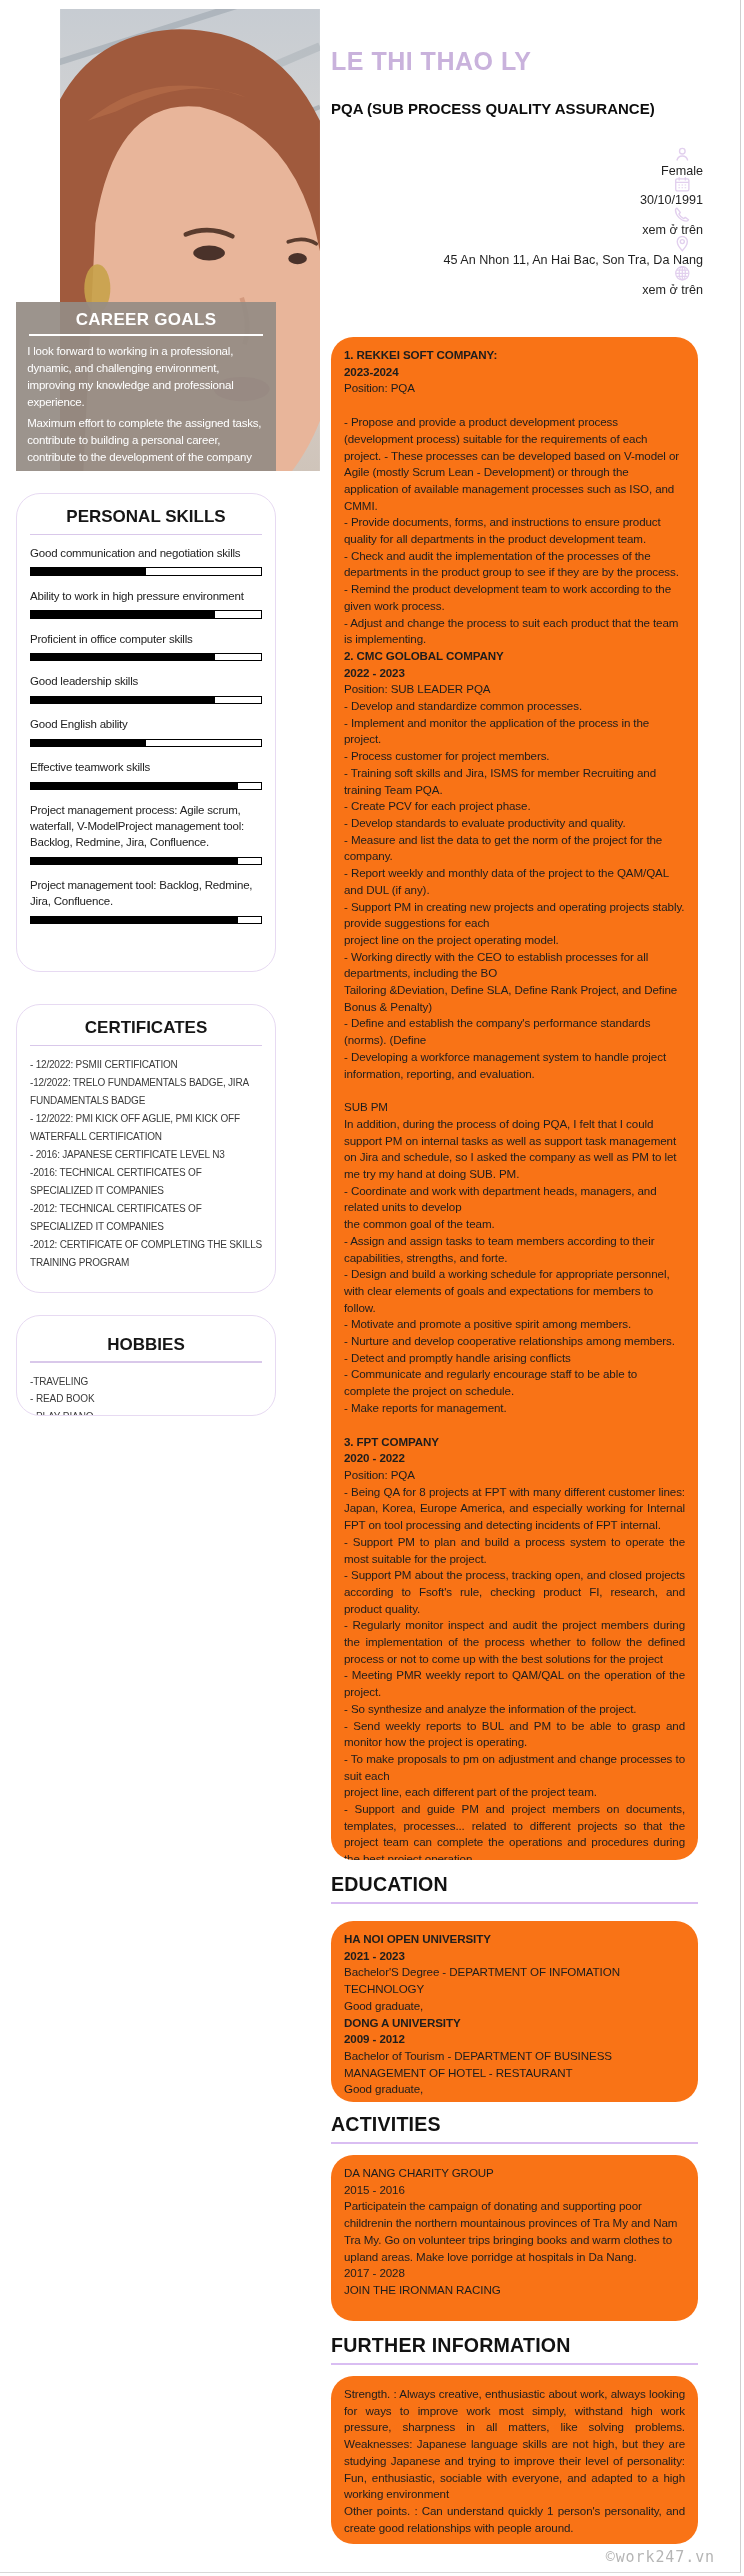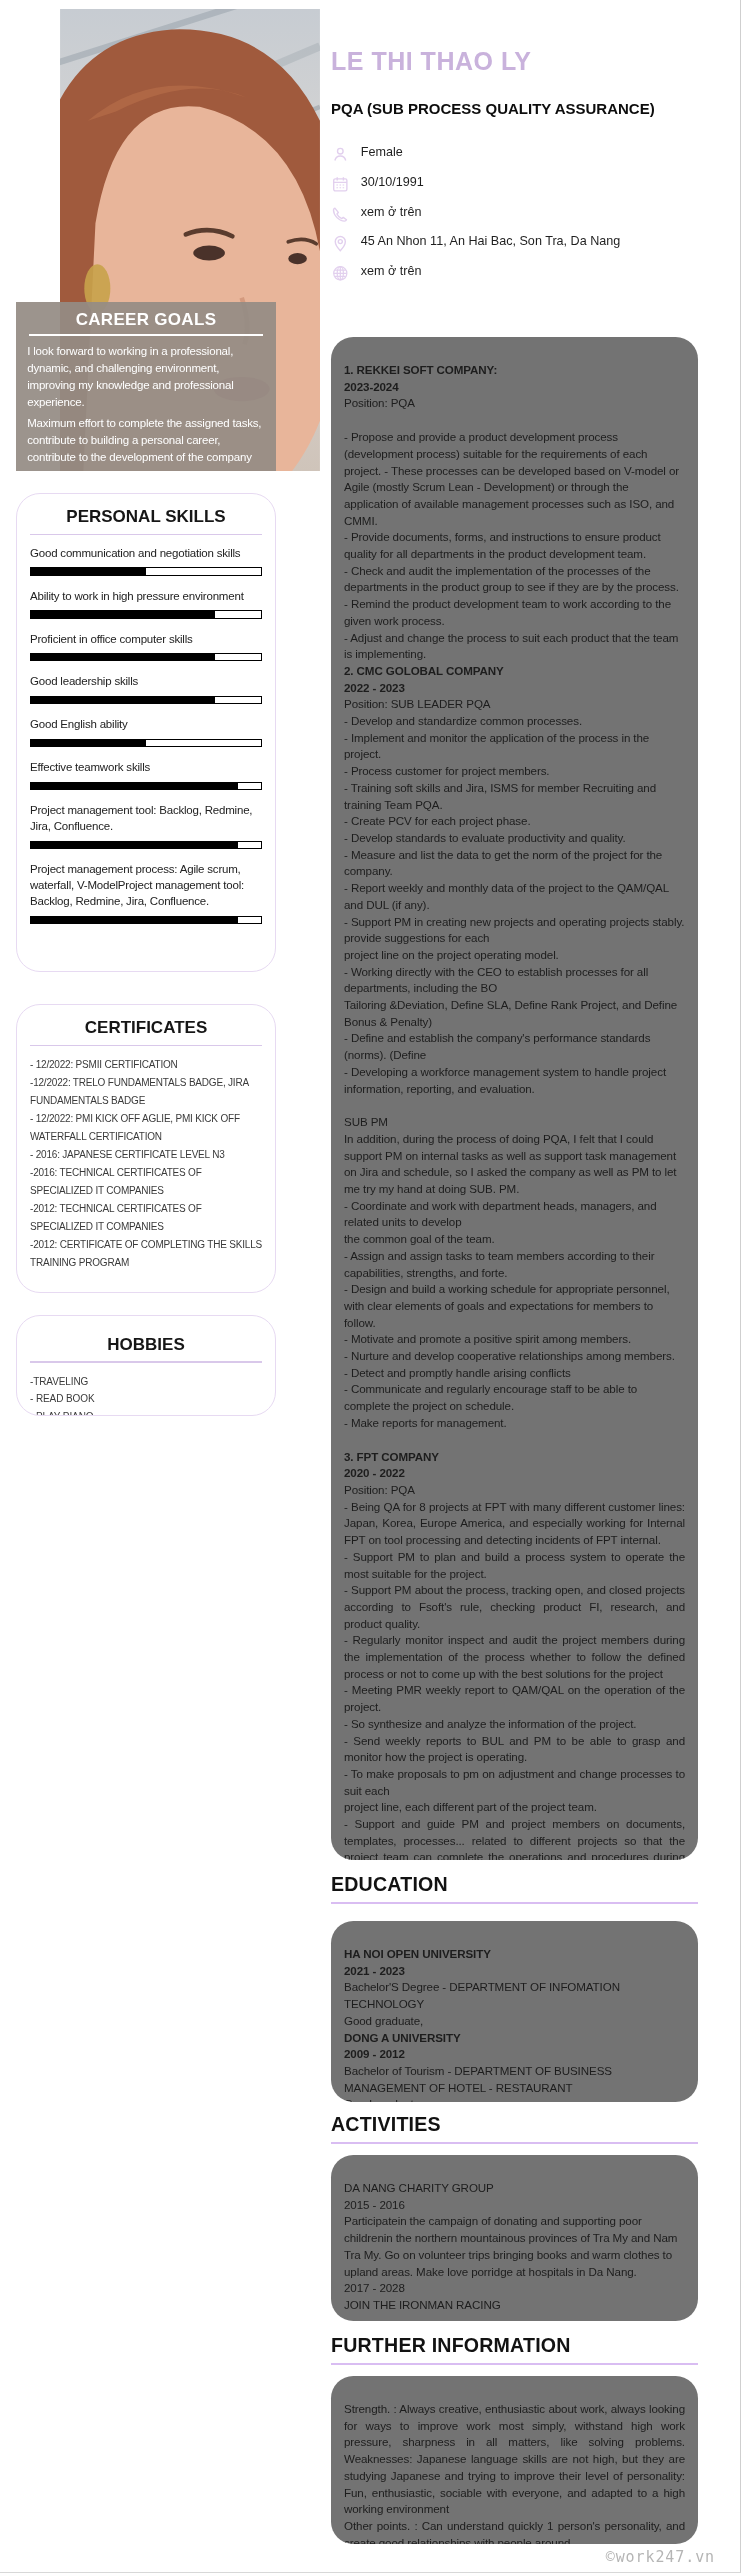--- a/index.html
+++ b/index.html
@@ -26,28 +26,28 @@
   .fill{height:100%;background:#000;}
   .cert-card{top:1004px;height:289px;}
   .cert-item{font-size:10px;line-height:18px;letter-spacing:-0.2px;color:#3a3a3a;}
   .hobbies-card{top:1315px;height:101px;padding-top:17px;}
   .hobby-item{font-size:10px;line-height:17.7px;letter-spacing:-0.1px;color:#3a3a3a;}
   
   .name{position:absolute;left:331px;top:47px;font-size:25px;font-weight:bold;
         color:#c9b2dc;letter-spacing:0.5px;}
   .job-title{position:absolute;left:331px;top:100px;font-size:15px;font-weight:bold;color:#0d0d0d;}
   .contacts{position:absolute;left:331px;top:145px;width:372px;}
-  .contact-row{display:flex;align-items:flex-start;height:18.6px;margin-bottom:11.2px;}
+  .contact-row{display:flex;align-items:flex-end;height:18.6px;margin-bottom:11.2px;flex-direction:column;}
   .contact-row svg{flex:0 0 18.6px;margin-right:11.2px;}
   .contact-text{font-size:12.6px;color:#1f1f1f;}
   .sec-header{position:absolute;left:331px;width:367px;}
   .sec-header h2{margin:0;font-size:19.6px;font-weight:bold;color:#121212;letter-spacing:0.2px;}
   .sec-underline{height:2.8px;background:#d9bdf2;margin-top:5.6px;}
-  .box{position:absolute;left:331px;width:367px;background:#737373;border-radius:22.3px;
-        box-sizing:border-box;padding:25px 13px;overflow:hidden;
+  .box{position:absolute;left:331px;width:367px;background:#f97316;border-radius:22.3px;
+        box-sizing:border-box;padding:10px 13px;overflow:hidden;
         font-size:11.6px;line-height:16.7px;letter-spacing:-0.1px;color:#1d1d1d;}
   .box p, .box div.ln{margin:0;}
   .b{font-weight:bold;}
   .spacer{height:17px;}
   .just{text-align:justify;}
   .box-exp{top:337px;height:1523px;}
   .hdr-we{top:292px;}
   .hdr-edu{top:1873px;}
   .box-edu{top:1921px;height:181px;}
   .hdr-act{top:2113px;}
@@ -131,27 +131,27 @@
           <div class="fill" style="width: 50%;"></div>
         </div>
     </div>
     <div class="skill">
       <div class="skill-label">Effective teamwork skills</div>
       <div class="bar">
           <div class="fill" style="width: 90%;"></div>
         </div>
     </div>
     <div class="skill">
+      <div class="skill-label">Project management process: Agile scrum, waterfall, V-ModelProject management tool: Backlog, Redmine, Jira, Confluence.</div>
+      <div class="bar">
+          <div class="fill" style="width: 90%;"></div>
+        </div>
+    </div>
+    <div class="skill">
       <div class="skill-label">Project management tool: Backlog, Redmine, Jira, Confluence.</div>
-      <div class="bar">
-          <div class="fill" style="width: 90%;"></div>
-        </div>
-    </div>
-    <div class="skill">
-      <div class="skill-label">Project management process: Agile scrum, waterfall, V-ModelProject management tool: Backlog, Redmine, Jira, Confluence.</div>
       <div class="bar">
           <div class="fill" style="width: 90%;"></div>
         </div>
     </div>
   </section>
 
   <section class="card cert-card">
     <h3>CERTIFICATES</h3>
     <div class="card-underline"></div>
     <div class="cert-item">- 12/2022:  PSMII CERTIFICATION</div>

